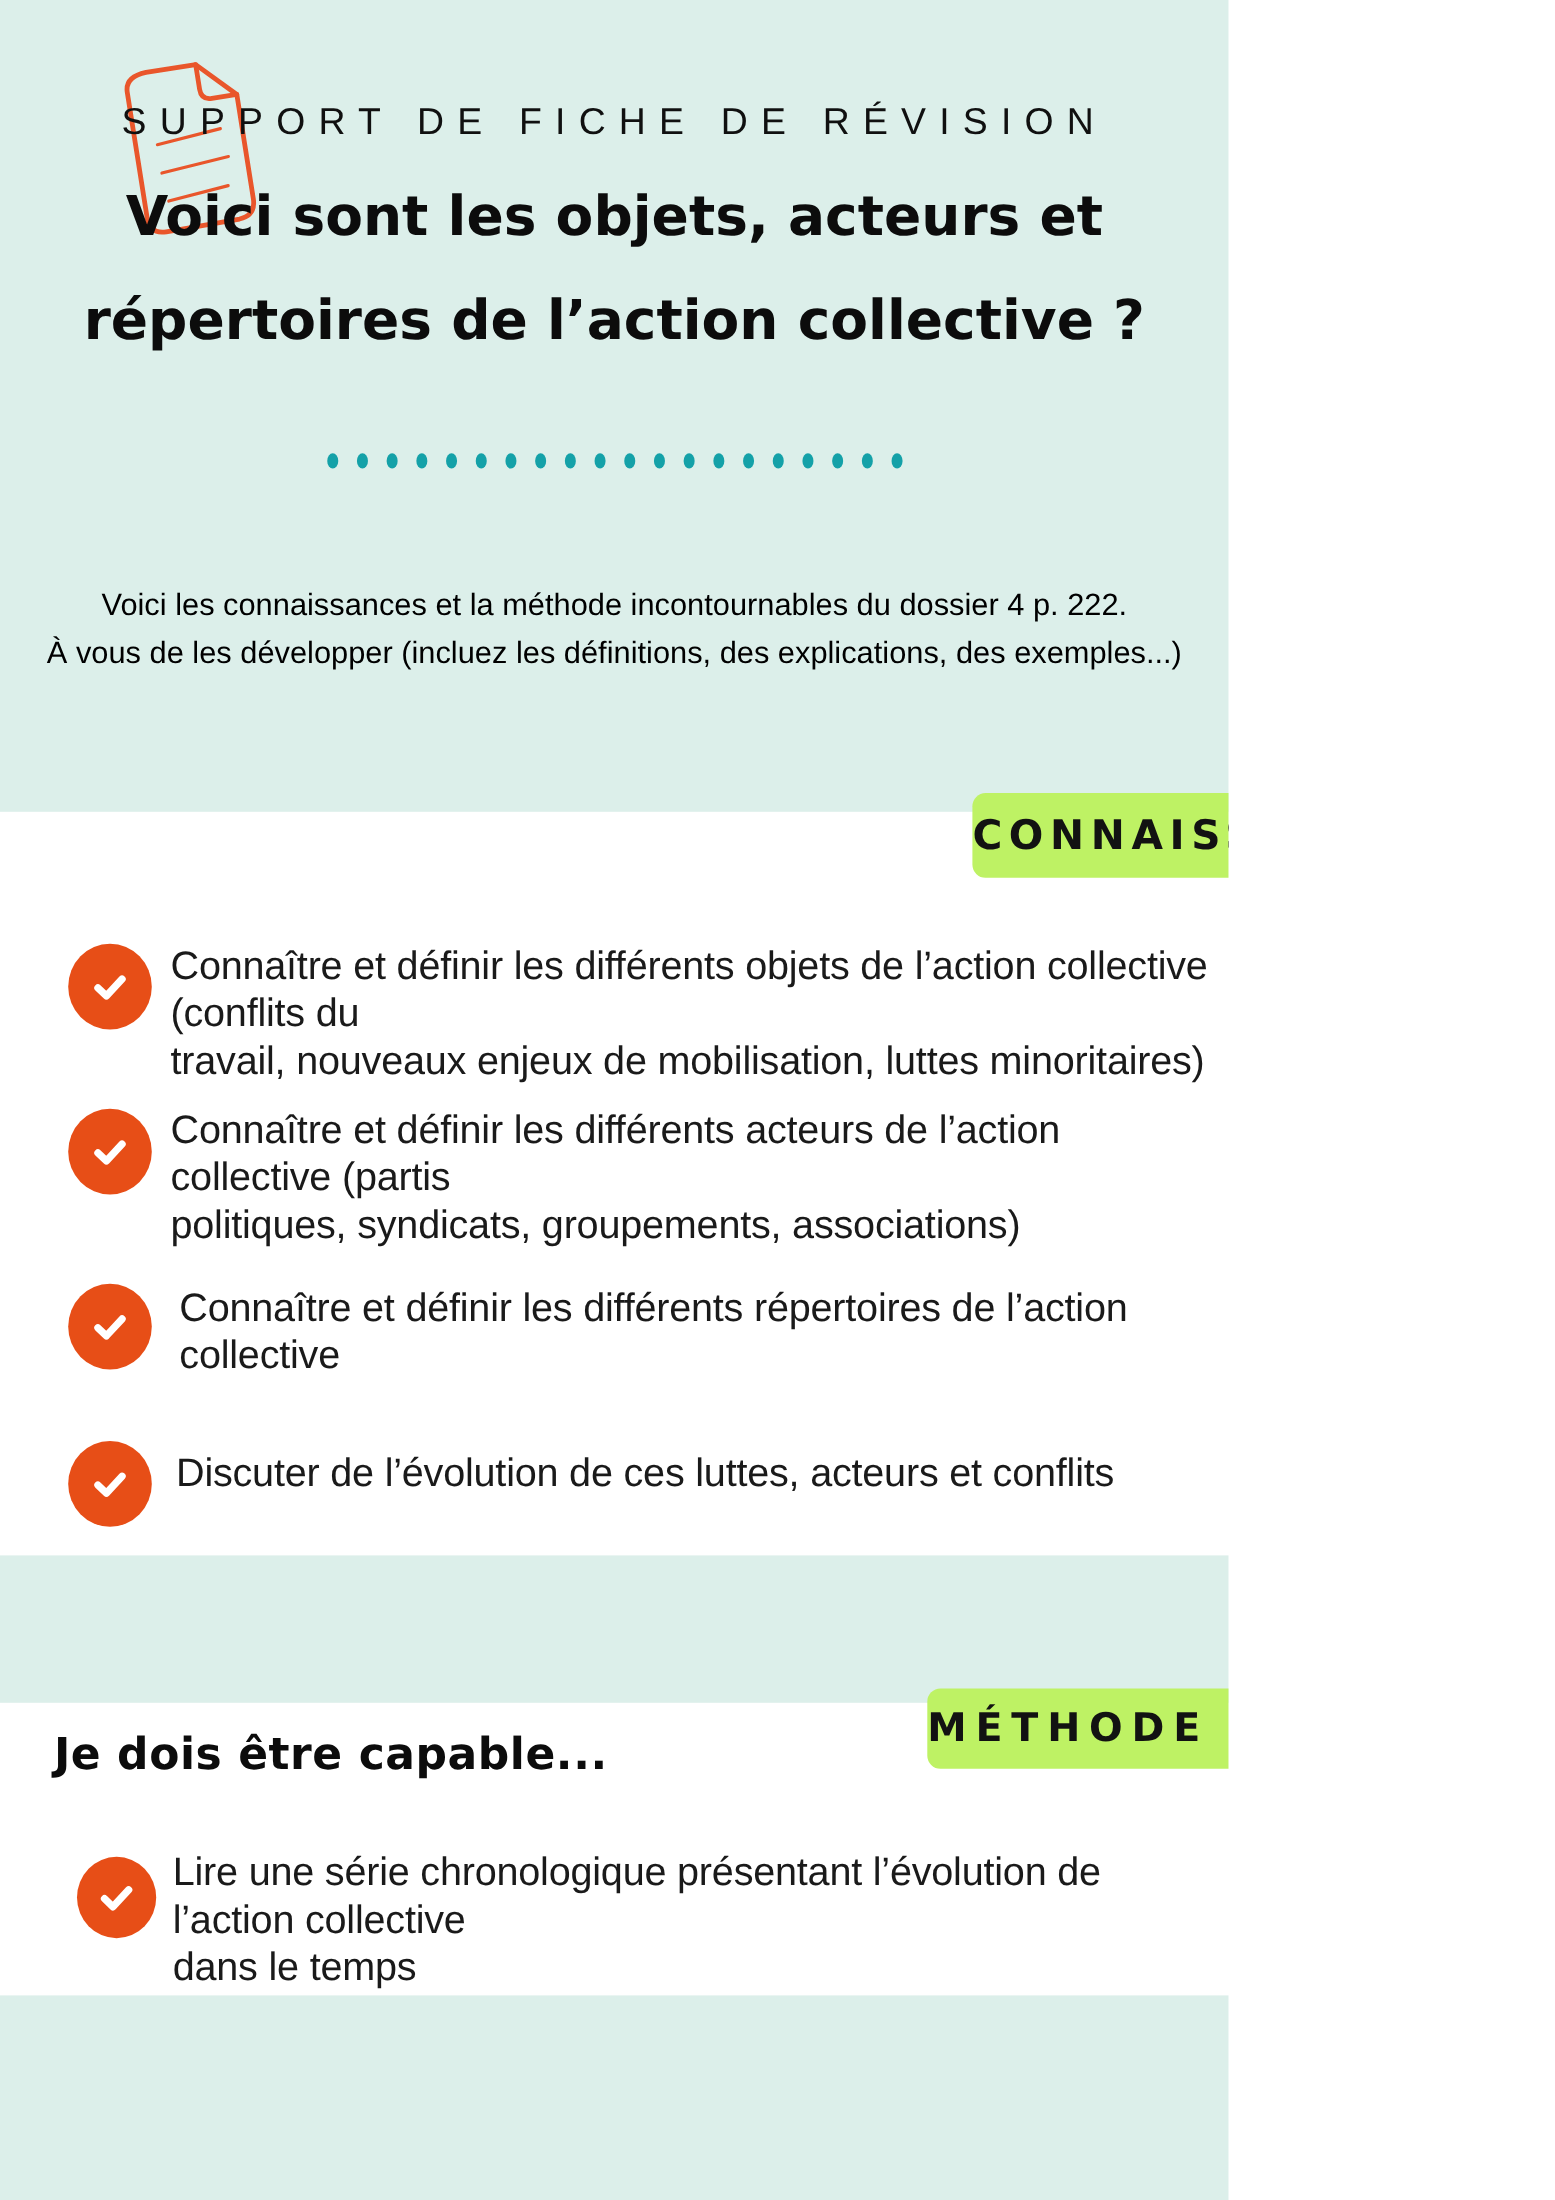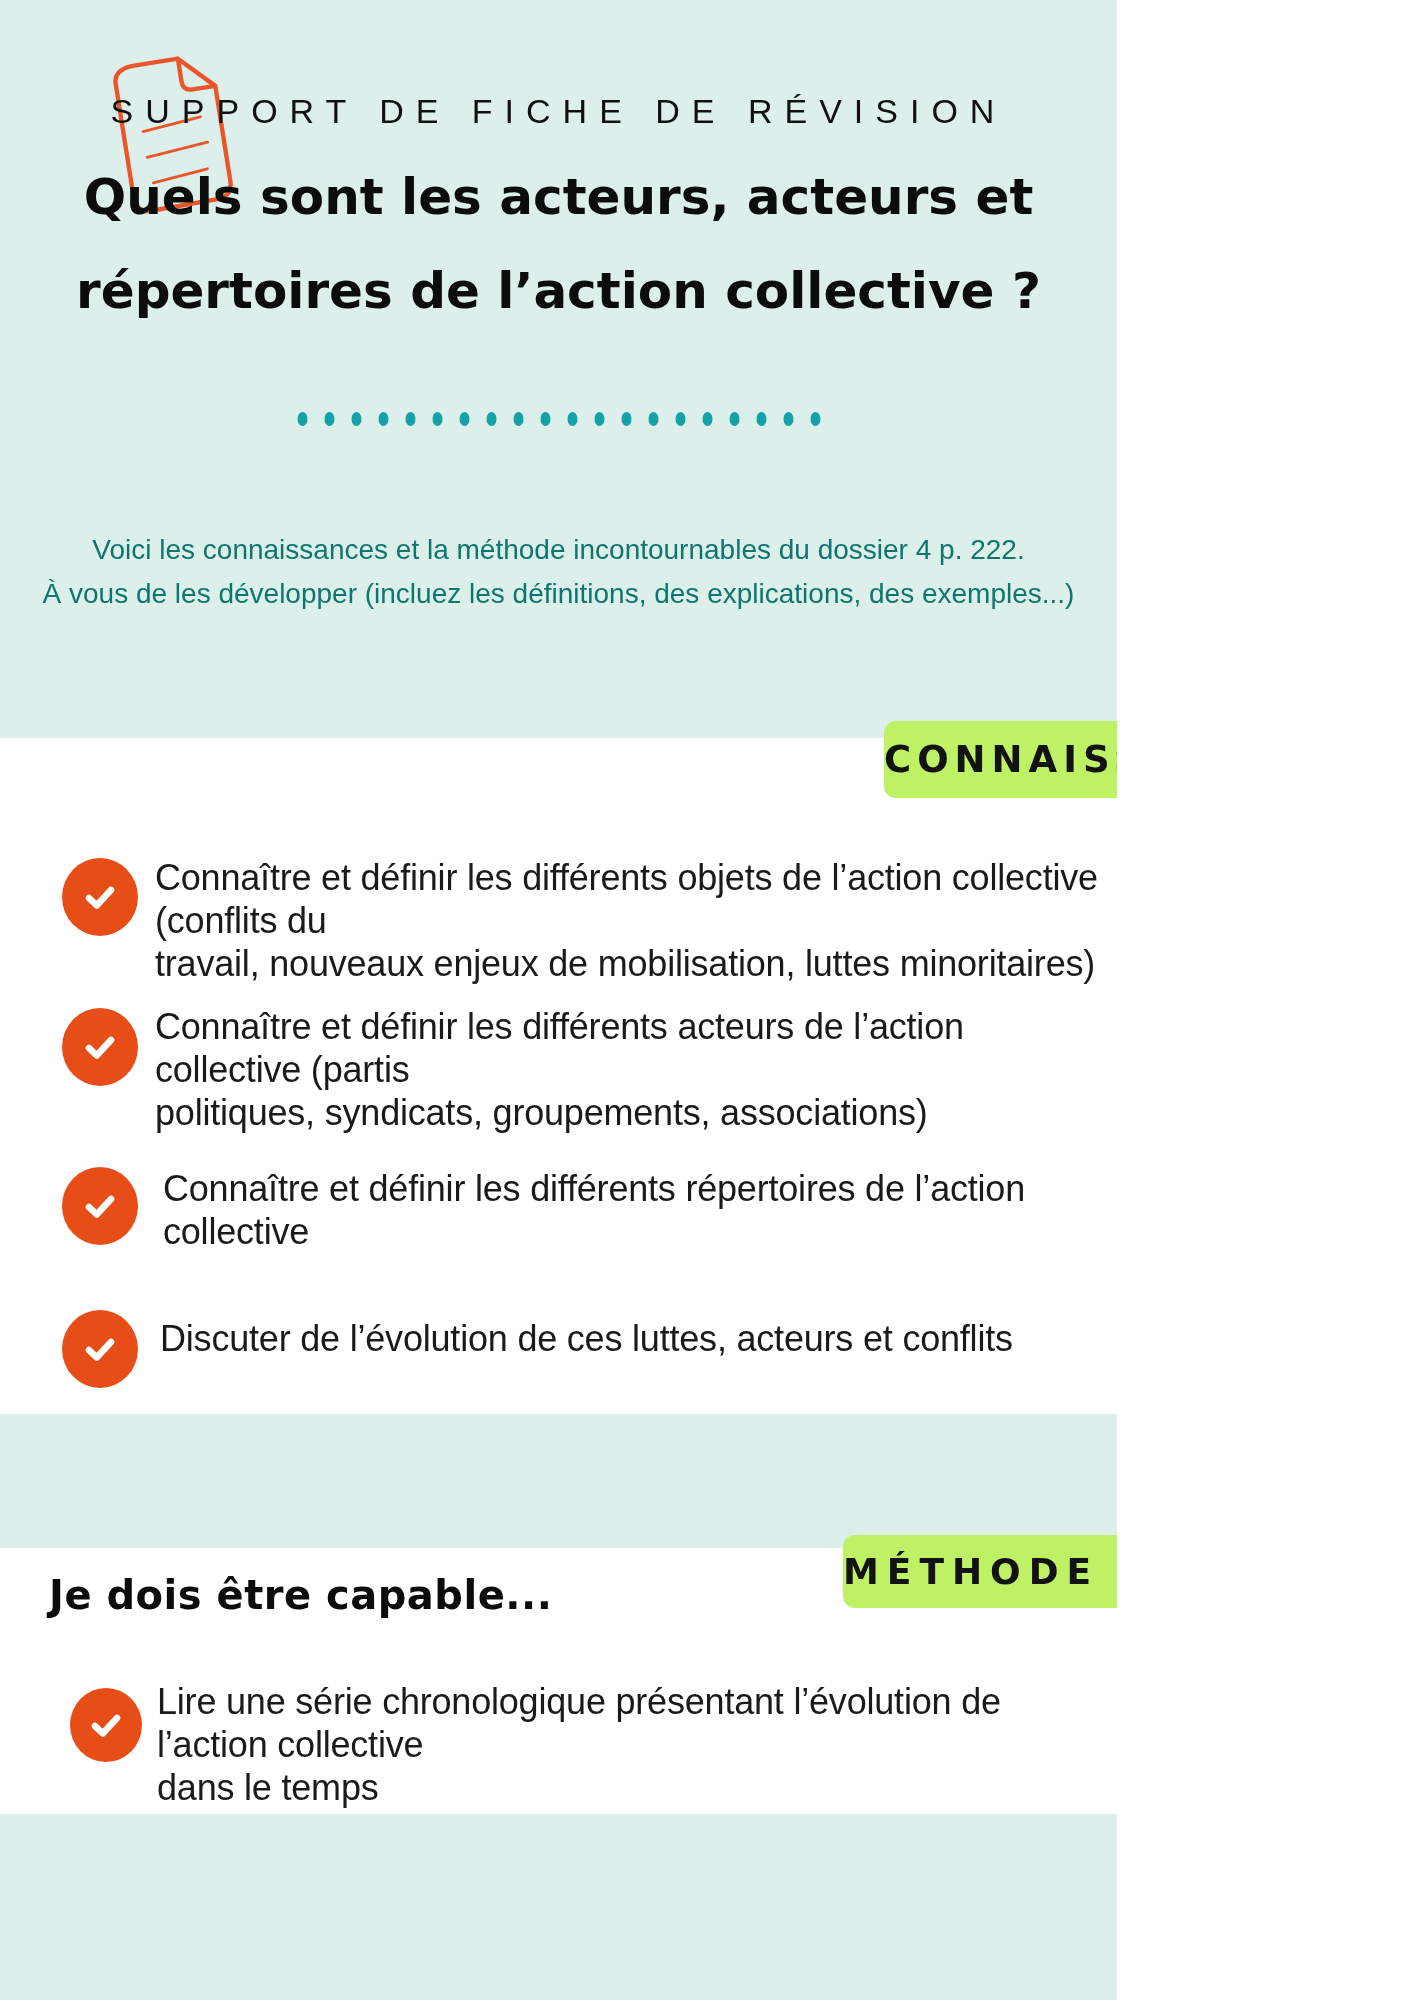--- a/index.html
+++ b/index.html
@@ -22,21 +22,21 @@
   }
   .main-heading{
     position:absolute;top:150px;left:0;width:100%;text-align:center;
     font-family:"DejaVu Sans",sans-serif;font-weight:700;
     font-size:50px;line-height:94px;color:#0c0c0c;white-space:pre-line;letter-spacing:0px;
   }
   .dots{position:absolute;top:412px;left:50%;transform:translateX(-50%);display:flex;gap:17px;}
   .dots .dot{width:10px;height:14px;border-radius:50%;background:#14a1a8;display:block;}
   .intro{
     position:absolute;top:528px;left:0;width:100%;text-align:center;
-    font-size:28px;line-height:44px;color:#0f766e;white-space:pre-line;
+    font-size:28px;line-height:44px;color:#000000;white-space:pre-line;
   }
 
   
   .badge{
     position:absolute;right:0;background:#bef264;border-radius:12px 0 0 12px;
     font-family:"DejaVu Sans",sans-serif;font-weight:700;color:#121212;
     text-align:center;letter-spacing:6px;
   }
   .badge.know{left:884px;top:721px;height:77px;line-height:77px;font-size:37px;padding-right:118px;}
   .badge.method{left:843px;top:1535px;height:73px;line-height:73px;font-size:36px;padding-right:120px;letter-spacing:8px;}
@@ -84,21 +84,21 @@
     <path d="M 76,6 L 76,27 Q 76,36 85,36 L 106,36"></path>
     <g stroke-width="2.6">
       <path d="M 34,67 L 88,62"></path>
       <path d="M 34,91 L 91,86"></path>
       <path d="M 36,115 L 87,110"></path>
     </g>
   </svg>
 
   <div class="support-title">SUPPORT DE FICHE DE RÉVISION</div>
 
-  <h1 class="main-heading" style="margin:0">Quels sont les acteurs, acteurs et
+  <h1 class="main-heading" style="margin:0">Voici sont les objets, acteurs et
 répertoires de l’action collective ?</h1>
 
   <div class="dots">
       <span class="dot"></span>
       <span class="dot"></span>
       <span class="dot"></span>
       <span class="dot"></span>
       <span class="dot"></span>
       <span class="dot"></span>
       <span class="dot"></span>

